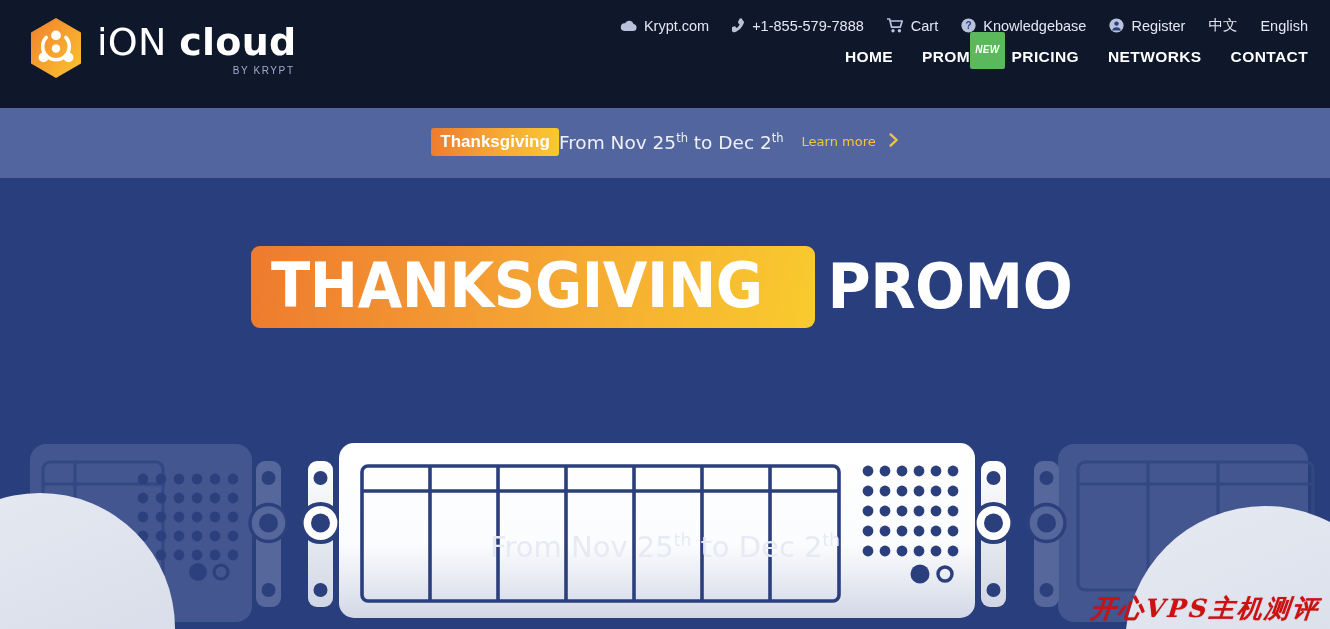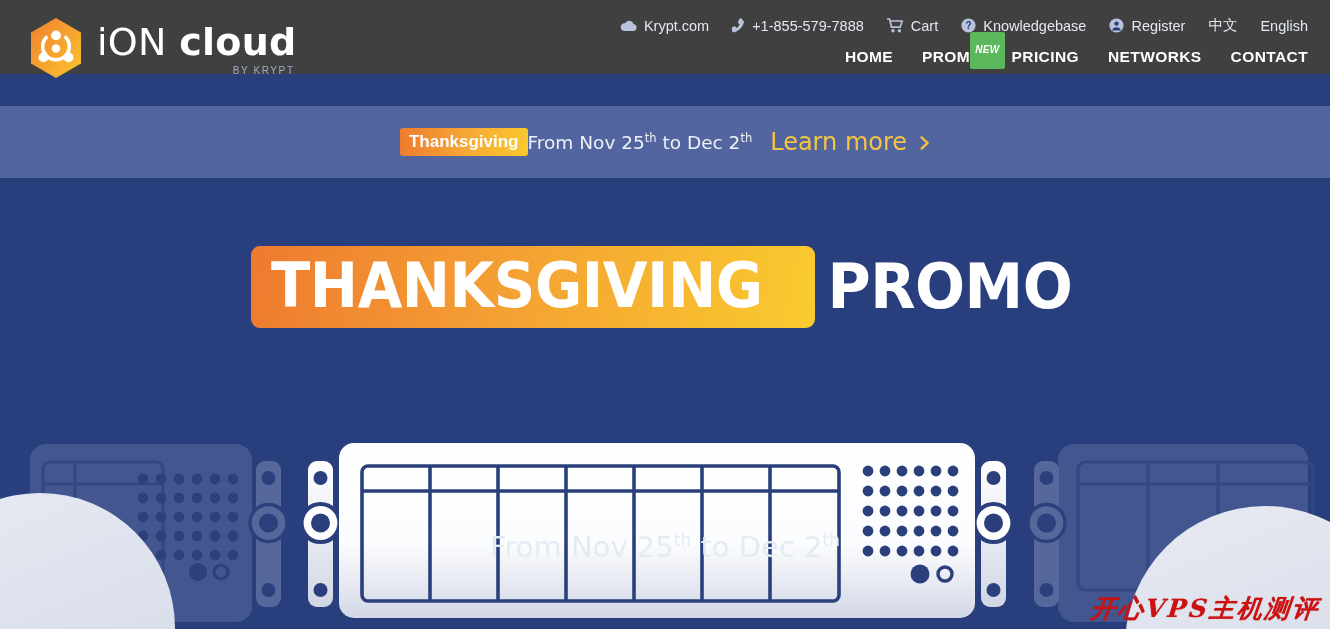--- a/index.html
+++ b/index.html
@@ -8,22 +8,22 @@
     width: 1330px; height: 629px;
     overflow: hidden;
     font-family: "Liberation Sans", sans-serif;
     background: #293E7C;
   }
   #page { position: relative; width: 1330px; height: 629px; overflow: hidden; }
 
   
   .header {
     position: absolute; top: 0; left: 0;
-    width: 1330px; height: 74px;
-    background: #404040;
+    width: 1330px; height: 108px;
+    background: #0f172a;
     z-index: 40;
   }
   .logo-wrap {
     position: absolute; left: 28px; top: 17px;
     display: flex; align-items: flex-start; gap: 13px;
   }
   .logo-mark { width: 56px; height: 62px; display: block; }
   .logo-text-col { display: flex; flex-direction: column; padding-top: 6px; }
   .logo-word {
     font-size: 38px; font-weight: 400; color: #ffffff;
@@ -83,21 +83,21 @@
     color: #ffffff; font-size: 17px; font-weight: 700;
     padding: 4px 9px 5px 9px; border-radius: 3px;
     line-height: 1.15;
   }
   .promo-text {
     color: #EDF0F7; font-size: 18.5px; 
     font-family: "DejaVu Sans", sans-serif; font-weight: 400;
   }
   .promo-text sup { font-size: 11.5px; }
   .promo-learn {
-    color: #F5C542; font-size: 24px; margin-left: 18px;
+    color: #F5C542; font-size: 13px; margin-left: 18px;
     display: flex; align-items: center; gap: 13px; cursor: pointer;
     font-family: "DejaVu Sans", sans-serif;
   }
 
   
   .hero {
     position: absolute; top: 178px; left: 0;
     width: 1330px; height: 451px;
     background: #293E7C;
     overflow: hidden;

